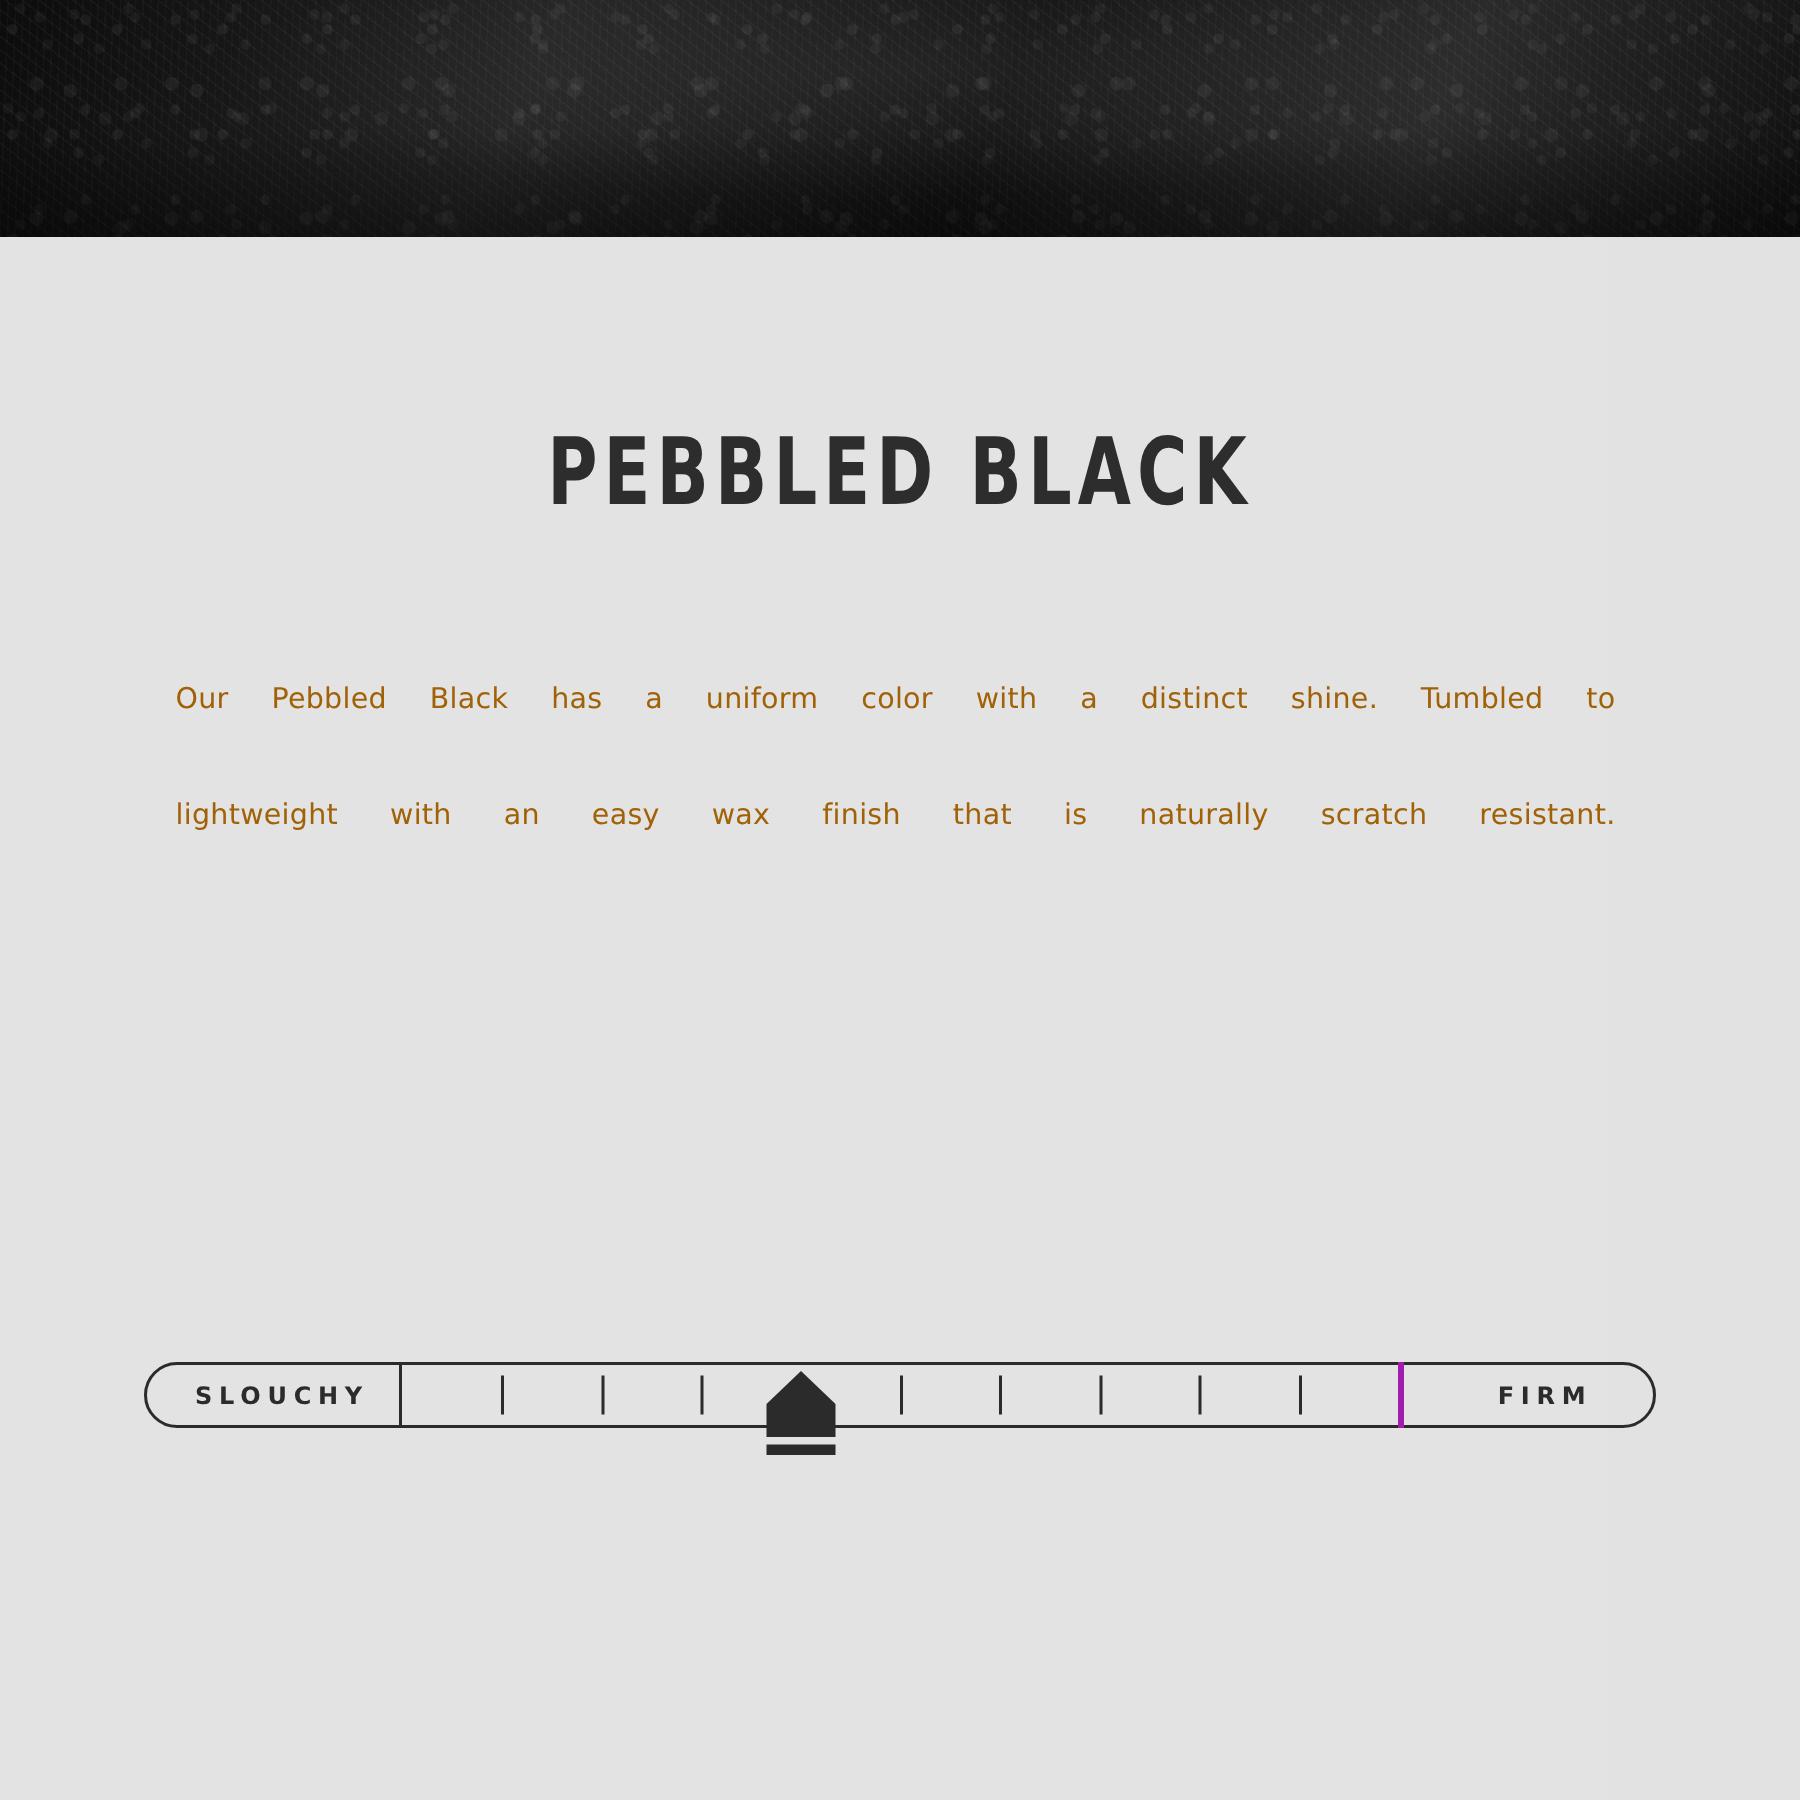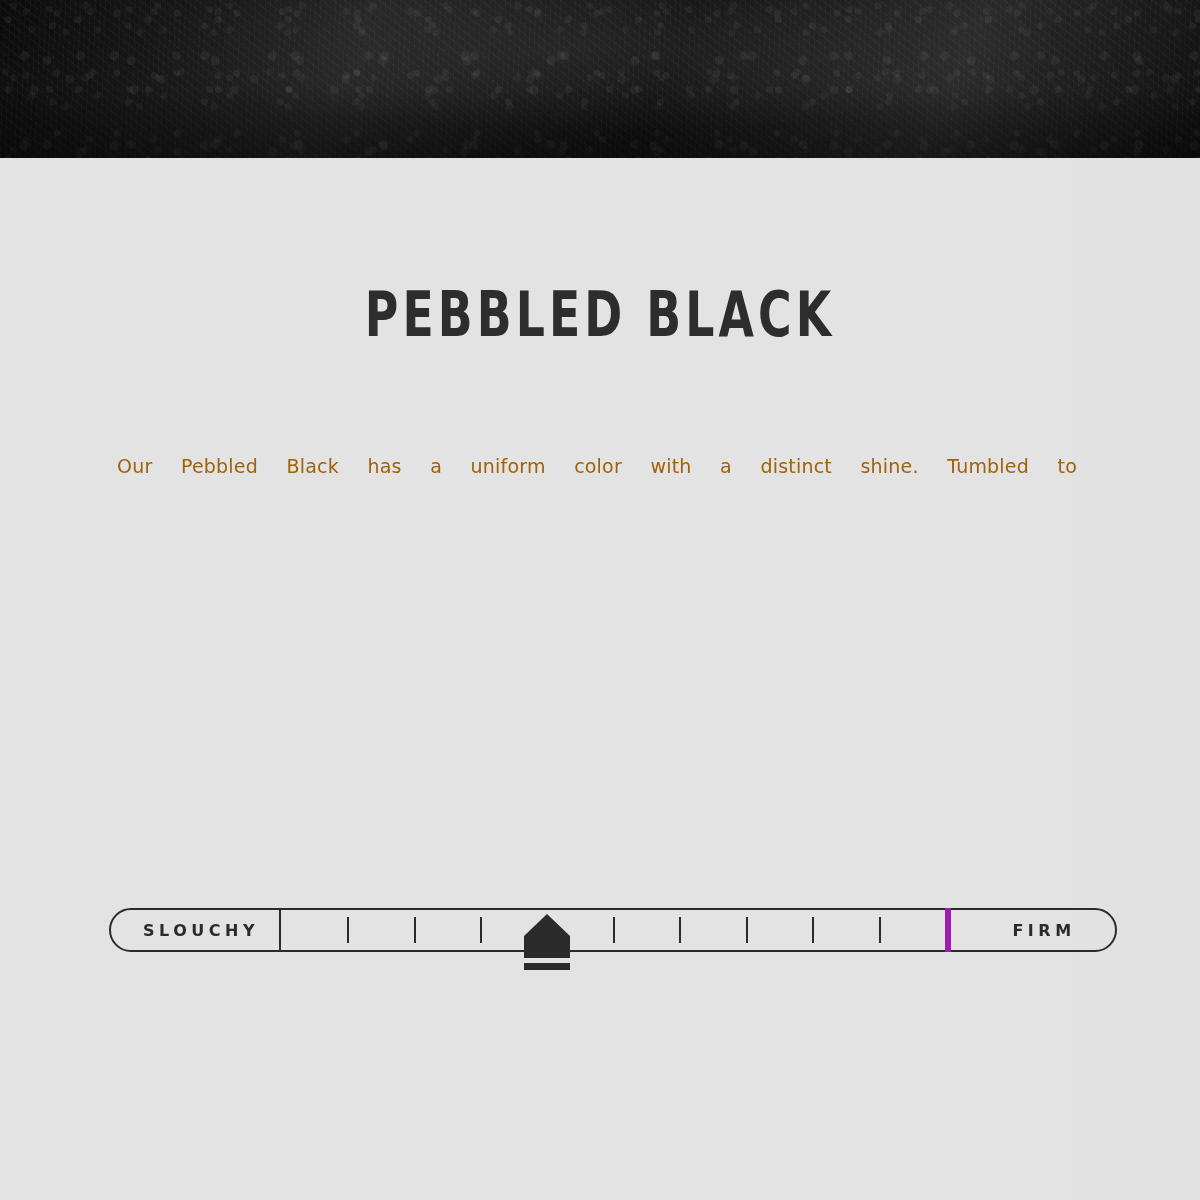--- a/index.html
+++ b/index.html
@@ -103,21 +103,21 @@
     white-space: nowrap;
   }
   .copy .line.justify {
     text-align: justify;
     text-align-last: justify;
   }
 
   
   .scale {
     position: absolute;
-    left: 109px;
+    left: 96px;
     width: 1008px;
     height: 44px;
   }
   .scale-1 { top: 908px; }
   .scale-2 { top: 1026px; }
 
   .scale-track {
     position: absolute;
     inset: 0;
     border: 2px solid #2b2b2b;
@@ -141,21 +141,21 @@
   }
   .cap-left {
     left: 0;
     width: 172px;
     border-right: 2px solid #2b2b2b;
     padding-left: 14px;
   }
   .cap-right {
     right: 0;
     width: 172px;
-    border-left: 6px solid #a21caf;
+    border-left: 4px solid #a21caf;
     padding-left: 20px;
   }
 
   .ticks {
     position: absolute;
     left: 172px;
     right: 172px;
     top: 0;
     height: 44px;
   }
@@ -201,20 +201,21 @@
   <div class="hero">
     <div class="hero-grain"></div>
     <div class="hero-vignette"></div>
   </div>
 
   <div class="title">PEBBLED BLACK</div>
 
   <div class="copy">
     <p>
       <span class="line justify">Our Pebbled Black has a uniform color with a distinct shine. Tumbled to</span>
+      <span class="line justify">lightweight with an easy wax finish that is naturally scratch resistant.</span>
     </p>
   </div>
 
   <div class="scale scale-1">
     <div class="scale-track"></div>
     <div class="cap cap-left">SLOUCHY</div>
     <div class="cap cap-right">FIRM</div>
     <div class="ticks" id="ticks-0">
         <div class="tick" style="left: 10%;"></div>
         <div class="tick" style="left: 20%;"></div>

